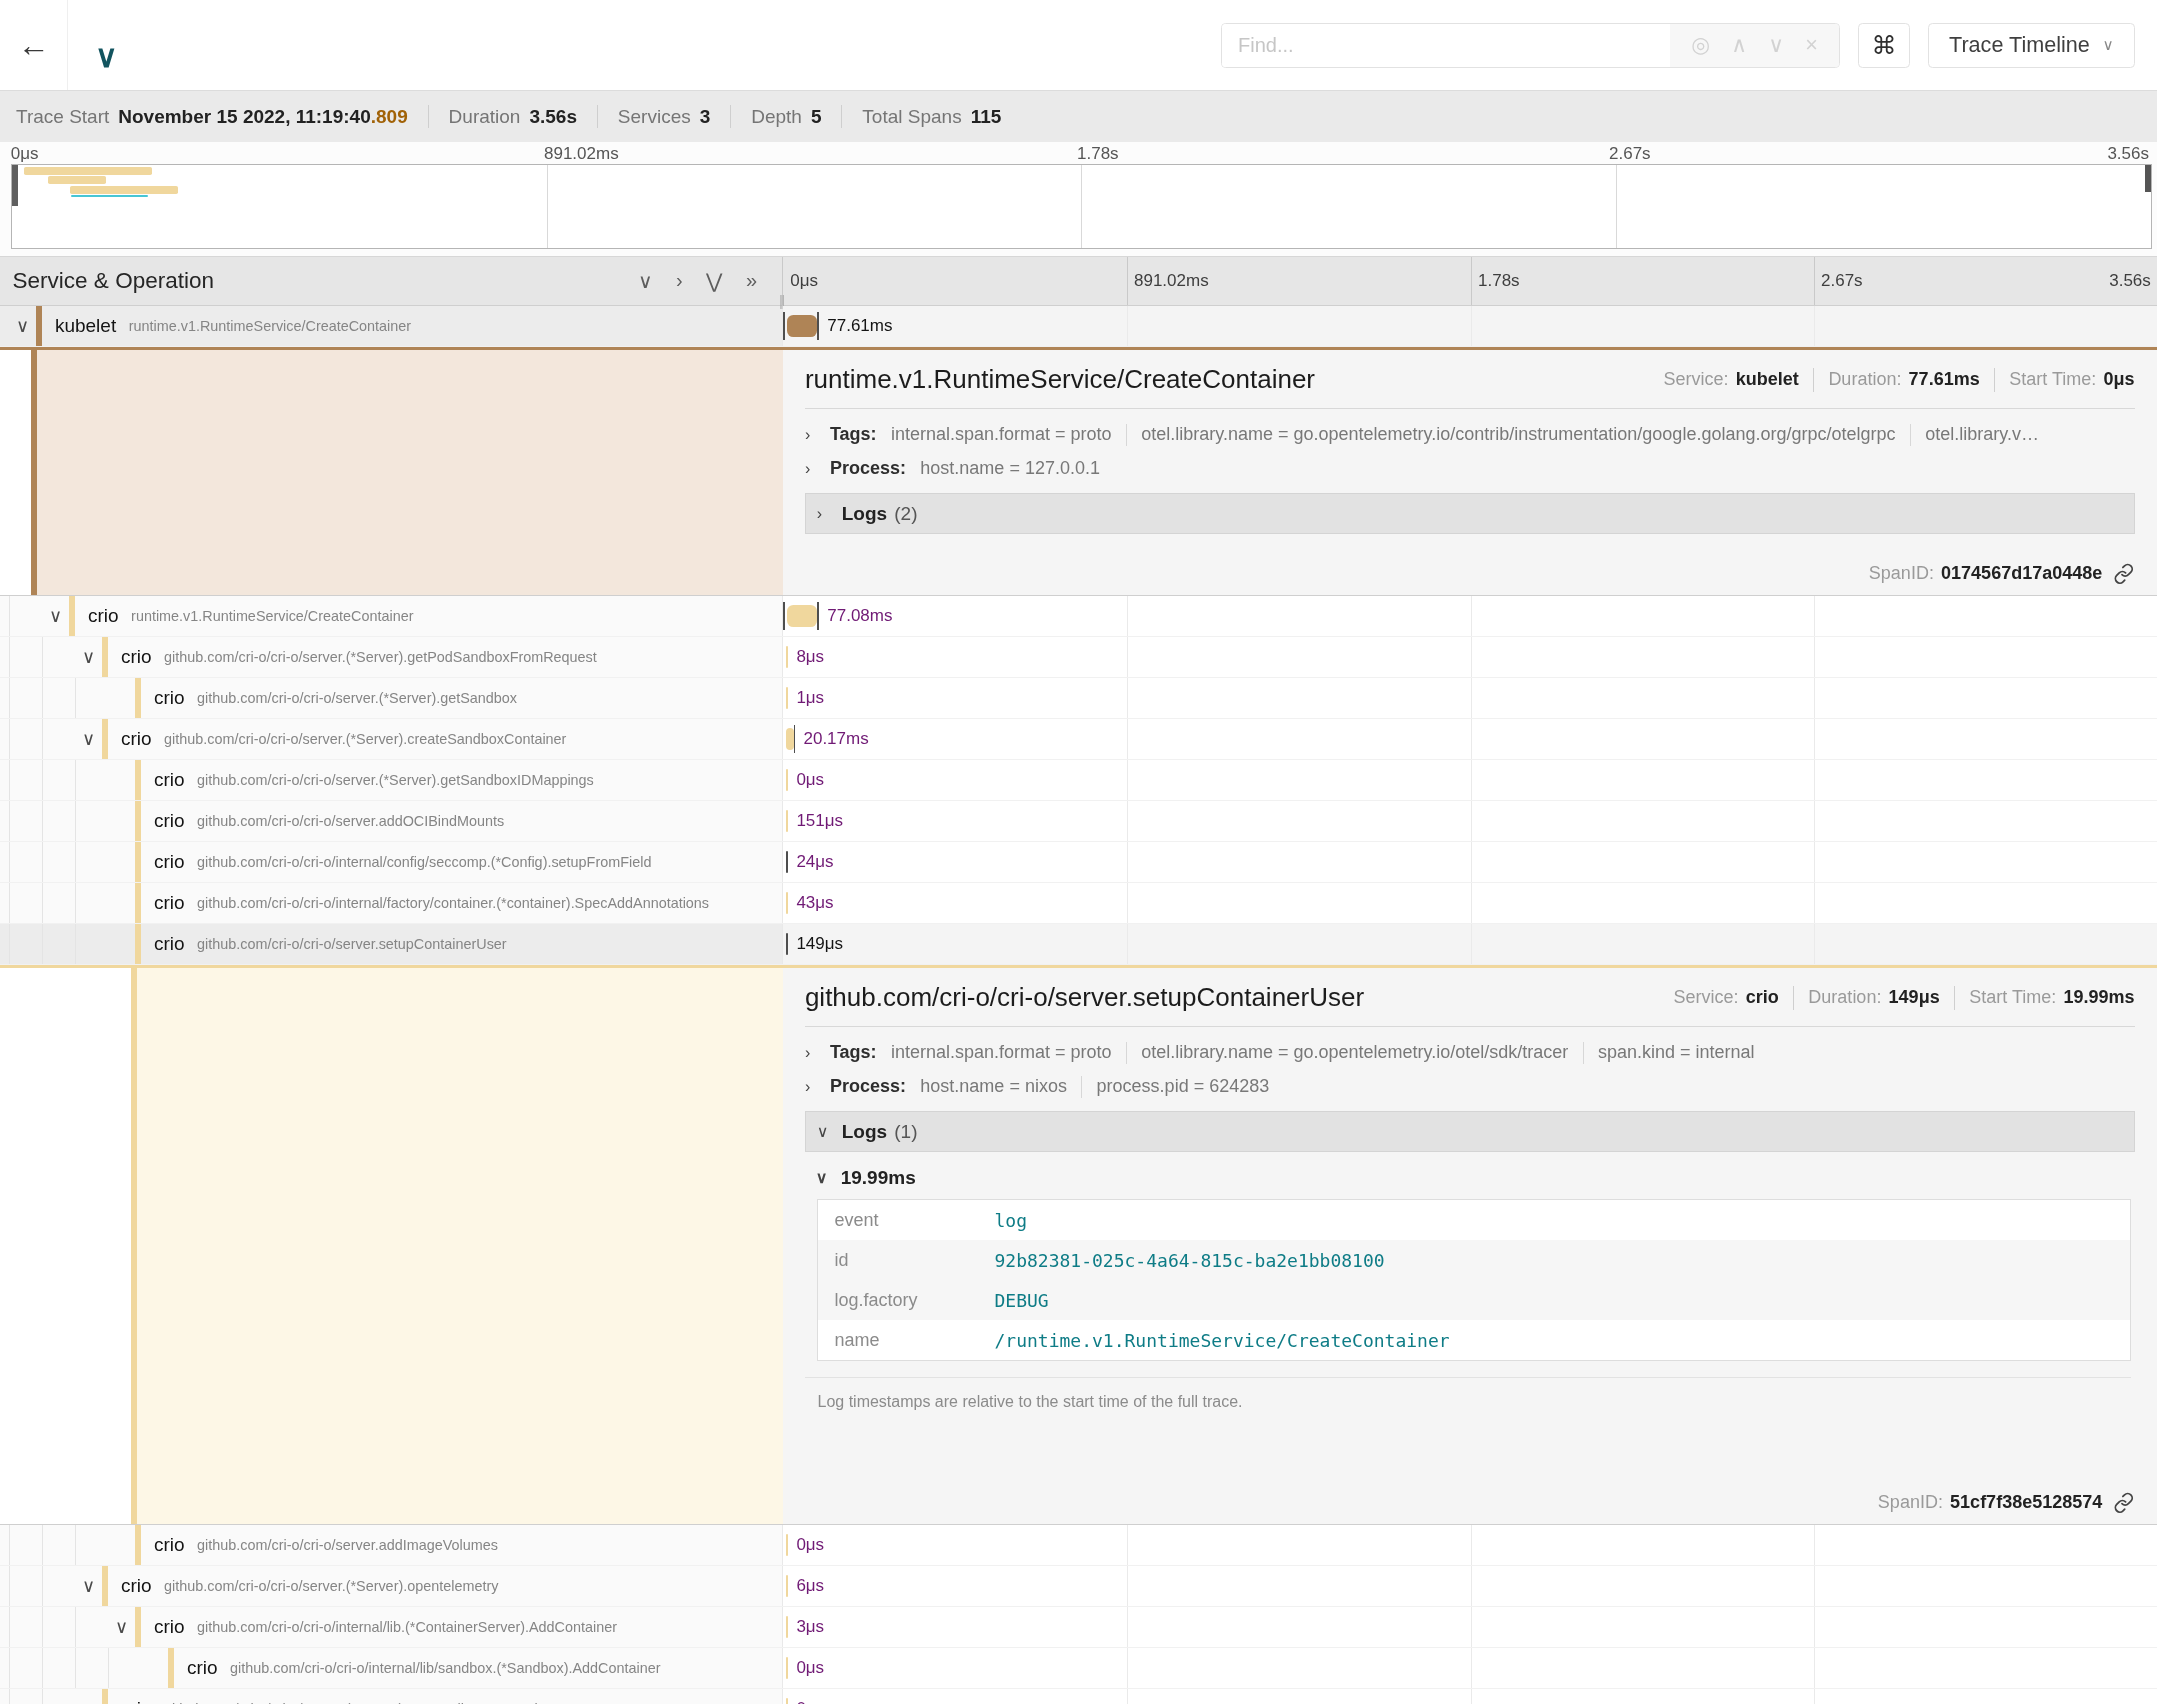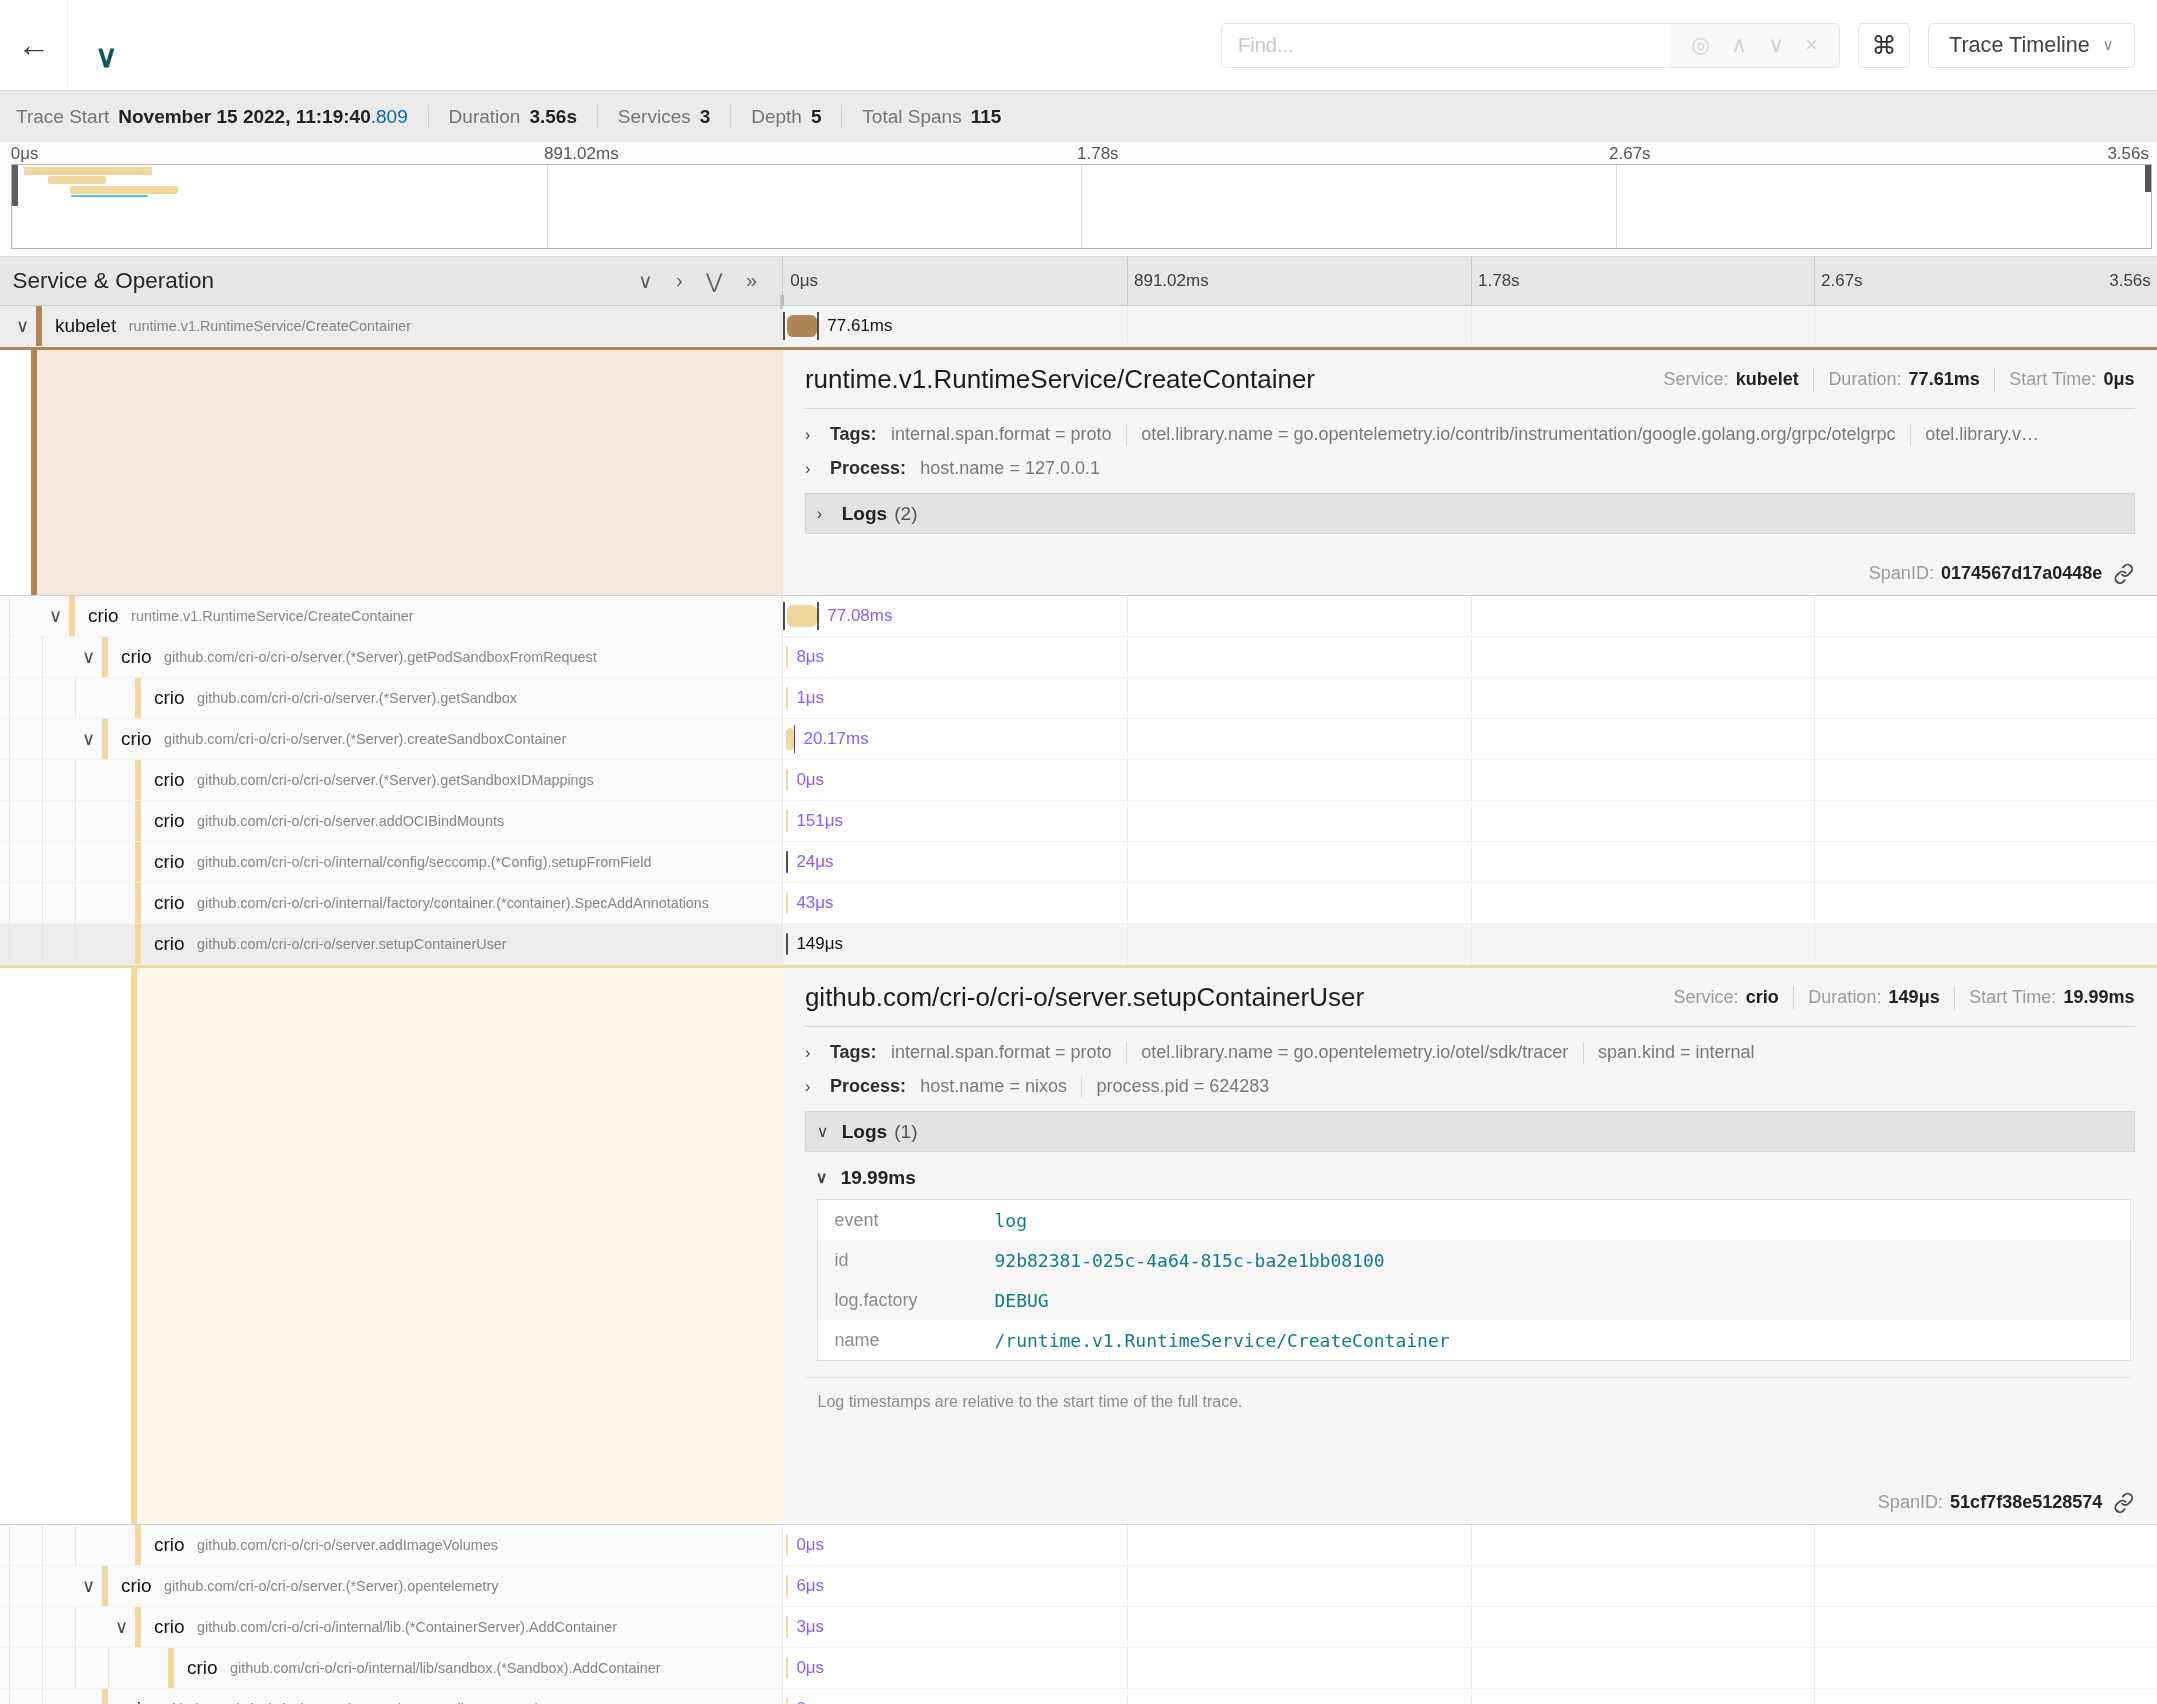--- a/index.html
+++ b/index.html
@@ -27,21 +27,21 @@
   .kbd-btn { width:52px; height:45px; border:0.9px solid #e2e2e2; border-radius:4.5px; display:flex;
     align-items:center; justify-content:center; font-size:25px; color:#2f2f2f; cursor:pointer; background:#fff; }
   .view-btn { height:45px; border:0.9px solid #e2e2e2; border-radius:4.5px; display:flex; align-items:center;
     gap:12.6px; padding:0 20px; font-size:21.6px; color:#3f3f3f; cursor:pointer; background:#fff; }
   .view-btn .vchev { font-size:15.3px; color:#888; }
 
   
   .summarybar { height:52px; background:#eaeaea; border-top:0.9px solid #dcdcdc; display:flex;
     align-items:center; padding:0 16px; font-size:19px; color:#757575; }
   .summarybar b { color:#222; margin-left:9px; }
-  .summarybar .ms { color:#0369a1; }
+  .summarybar .ms { color:#a16207;font-weight:bold; }
   .sb-sep { width:0.9px; height:23.4px; background:#cfcfcf; margin:0 20px; }
 
   
   .minimap { position:relative; height:114px; background:#fcfcfc; }
   .mm-tick { position:absolute; top:1.8px; font-size:17px; color:#555; }
   .mm-box { position:absolute; left:10.8px; right:6.3px; top:21.6px; height:85px; border:0.9px solid #b5b5b5; background:#fff; }
   .mm-grid { position:absolute; top:0; bottom:0; width:0.9px; background:#d9d9d9; }
   .mm-span { position:absolute; border-radius:1.8px; }
   .mm-handle { position:absolute; top:0; width:6.3px; background:#5f5f5f; cursor:col-resize; }
 
@@ -65,21 +65,21 @@
   .ind { width:33px; height:100%; border-left:0.9px solid #e4e4e4; flex:none; }
   .chev { width:27px; text-align:center; font-size:18px; color:#4a4a4a; flex:none; }
   .colorbar { width:6.3px; align-self:stretch; margin-right:12.6px; flex:none; }
   .svc { font-size:19px; color:#141414; margin-right:12.6px; white-space:nowrap; flex:none; }
   .op { font-size:14.4px; color:#858585; white-space:nowrap; overflow:hidden; text-overflow:ellipsis; padding-right:9px; }
   .timecol { flex:1; position:relative; display:flex; align-items:center; background:#fff; }
   .row.selected .timecol { background:#f4f4f4; }
   .t-grid { position:absolute; top:0; bottom:0; width:0.9px; background:#eaeaea; }
   .bar { height:22.5px; border-radius:6.3px; margin-left:2.7px; flex:none; position:relative; z-index:1; }
   .btick { width:1.8px; height:28px; background:#4e4e4e; flex:none; position:relative; z-index:1; }
-  .dur { margin-left:8px; font-size:17px; color:#8b5cf6; position:relative; z-index:1; }
+  .dur { margin-left:8px; font-size:17px; color:#701a75; position:relative; z-index:1; }
   .dur.dark { color:#141414; }
 
   
   .detail { display:flex; border-bottom:0.9px solid #cfcfcf; }
   .detail.p1 { height:249px; border-top:3.6px solid #af8456; }
   .detail.p2 { height:560px; border-top:3.6px solid #f0d79d; }
   .d-gutter { background:#fff; flex:none; }
   .d-accent { width:6.3px; flex:none; }
   .d-tint { flex:none; }
   .d-main { flex:1; background:#f5f5f5; padding:14.4px 23.4px 10.8px 21.6px; display:flex; flex-direction:column; min-width:0; }

